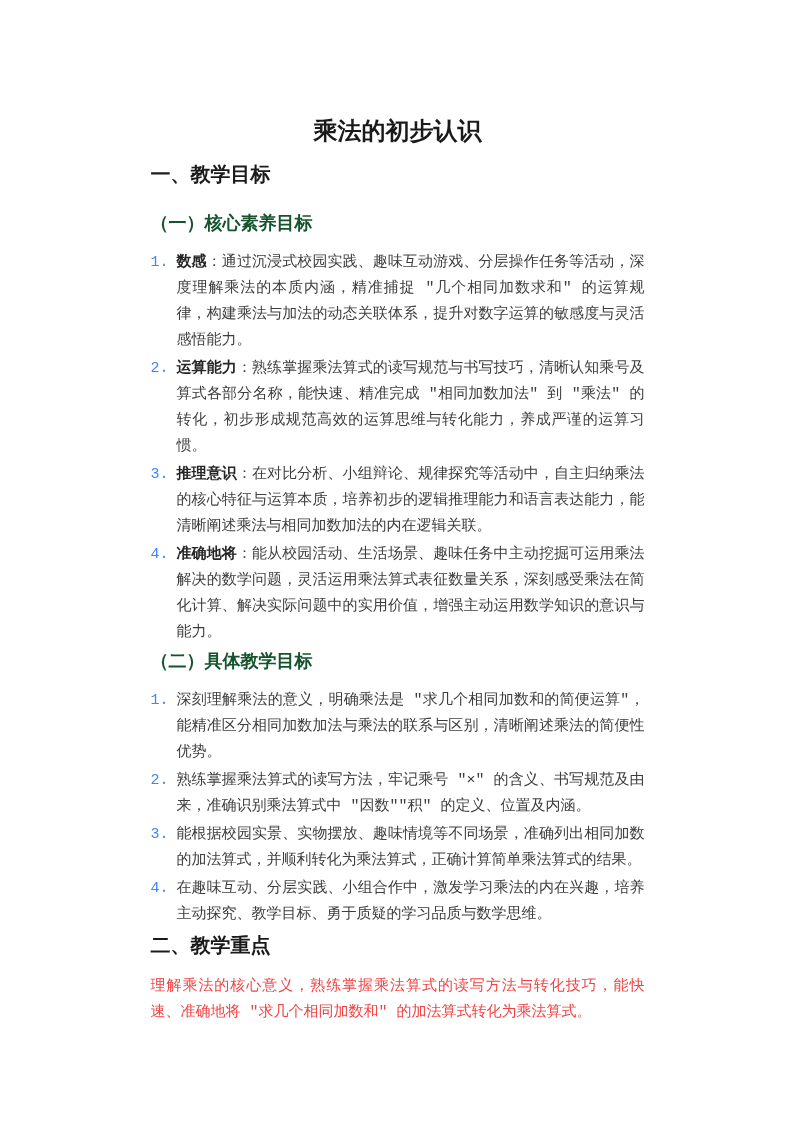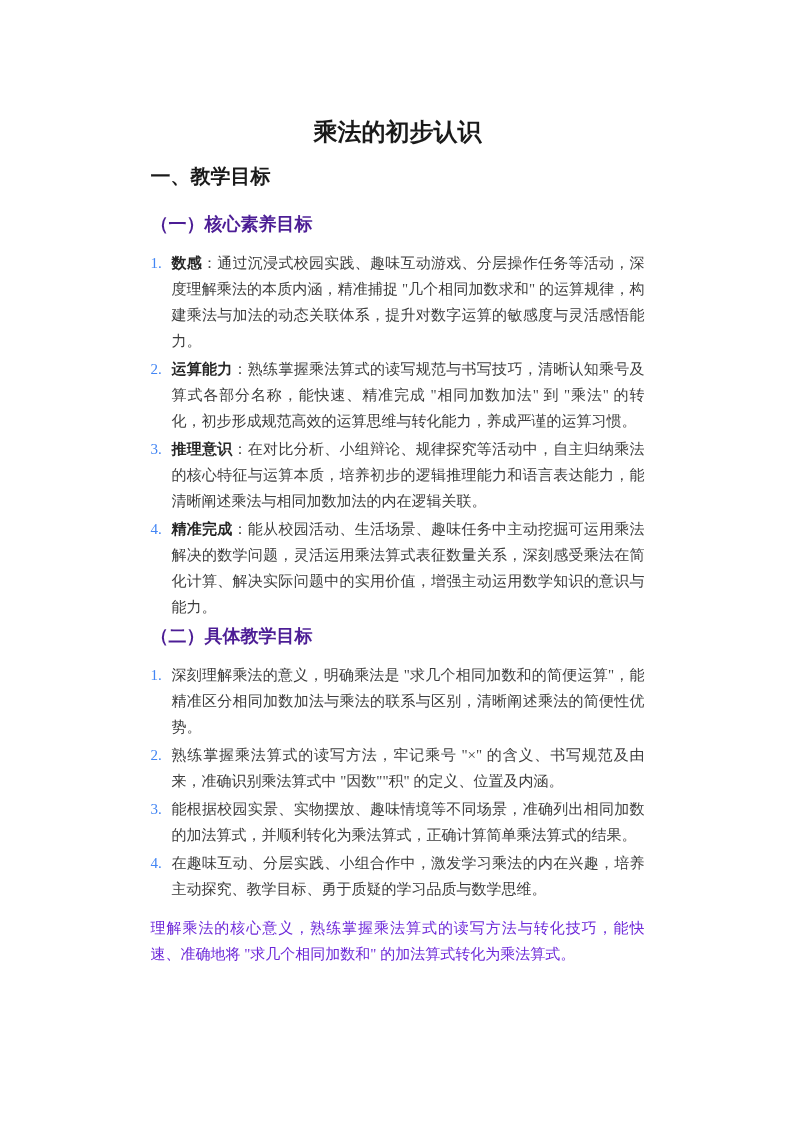--- a/index.html
+++ b/index.html
@@ -4,21 +4,21 @@
 <style>
   * { box-sizing: border-box; }
   html, body { margin: 0; padding: 0; background: #ffffff; }
   .page {
     position: relative;
     width: 683px;
     height: 1123px;
     margin: 0 auto;
     background: #ffffff;
     padding: 116px 94px 0 95px;
-    font-family: Liberation Serif, serif;
+    font-family: Liberation Mono, monospace;
     color: #3d3d3d;
     overflow: hidden;
   }
   .doc-title {
     font-size: 24px;
     line-height: 1.4;
     font-weight: bold;
     color: #1a1a1a;
     text-align: center;
     margin: 0 0 12px 0;
@@ -27,21 +27,21 @@
     font-size: 20px;
     line-height: 1.4;
     font-weight: bold;
     color: #1a1a1a;
     margin: 5px 0 0 0;
   }
   h3.subsec {
     font-size: 18px;
     line-height: 1.4;
     font-weight: bold;
-    color: #4c1d95;
+    color: #14532d;
     margin: 22px 0 0 0;
   }
   h3.subsec.tight { margin-top: 4px; }
   ol.goal-list {
     list-style: none;
     margin: 13px 0 0 0;
     padding: 0;
   }
   .goal-item {
     display: flex;
@@ -63,21 +63,21 @@
     line-height: 26px;
     text-align: justify;
     color: #3d3d3d;
   }
   .goal-label { font-weight: bold; color: #262626; }
   p.body-para {
     margin: 13px 0 0 0;
     font-size: 15px;
     line-height: 26px;
     text-align: justify;
-    color: #6d28d9;
+    color: #ef4444;
   }
 </style>
 </head>
 <body>
 
 <div class="page">
 
   <h1 class="doc-title">乘法的初步认识</h1>
 
   <h2 class="sec">一、教学目标</h2>
@@ -92,21 +92,21 @@
     <li class="goal-item">
       <span class="goal-num">2.</span>
       <p class="goal-text"><span class="goal-label">运算能力</span><span>：熟练掌握乘法算式的读写规范与书写技巧，清晰认知乘号及算式各部分名称，能快速、精准完成 "相同加数加法" 到 "乘法" 的转化，初步形成规范高效的运算思维与转化能力，养成严谨的运算习惯。</span></p>
     </li>
     <li class="goal-item">
       <span class="goal-num">3.</span>
       <p class="goal-text"><span class="goal-label">推理意识</span><span>：在对比分析、小组辩论、规律探究等活动中，自主归纳乘法的核心特征与运算本质，培养初步的逻辑推理能力和语言表达能力，能清晰阐述乘法与相同加数加法的内在逻辑关联。</span></p>
     </li>
     <li class="goal-item">
       <span class="goal-num">4.</span>
-      <p class="goal-text"><span class="goal-label">精准完成</span><span>：能从校园活动、生活场景、趣味任务中主动挖掘可运用乘法解决的数学问题，灵活运用乘法算式表征数量关系，深刻感受乘法在简化计算、解决实际问题中的实用价值，增强主动运用数学知识的意识与能力。</span></p>
+      <p class="goal-text"><span class="goal-label">准确地将</span><span>：能从校园活动、生活场景、趣味任务中主动挖掘可运用乘法解决的数学问题，灵活运用乘法算式表征数量关系，深刻感受乘法在简化计算、解决实际问题中的实用价值，增强主动运用数学知识的意识与能力。</span></p>
     </li>
   </ol>
 
   <h3 class="subsec tight">（二）具体教学目标</h3>
 
   <ol class="goal-list">
     <li class="goal-item">
       <span class="goal-num">1.</span>
       <p class="goal-text">深刻理解乘法的意义，明确乘法是 "求几个相同加数和的简便运算"，能精准区分相同加数加法与乘法的联系与区别，清晰阐述乘法的简便性优势。</p>
     </li>
@@ -117,17 +117,18 @@
     <li class="goal-item">
       <span class="goal-num">3.</span>
       <p class="goal-text">能根据校园实景、实物摆放、趣味情境等不同场景，准确列出相同加数的加法算式，并顺利转化为乘法算式，正确计算简单乘法算式的结果。</p>
     </li>
     <li class="goal-item">
       <span class="goal-num">4.</span>
       <p class="goal-text">在趣味互动、分层实践、小组合作中，激发学习乘法的内在兴趣，培养主动探究、教学目标、勇于质疑的学习品质与数学思维。</p>
     </li>
   </ol>
 
+  <h2 class="sec">二、教学重点</h2>
 
   <p class="body-para">理解乘法的核心意义，熟练掌握乘法算式的读写方法与转化技巧，能快速、准确地将 "求几个相同加数和" 的加法算式转化为乘法算式。</p>
 
 
 </div>
 
 </body></html>

